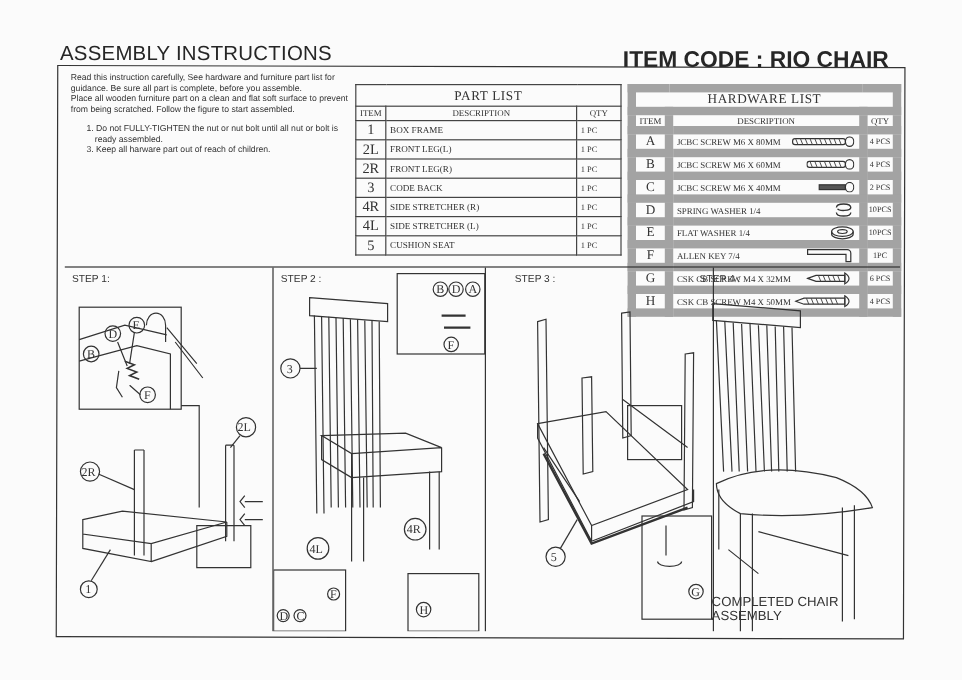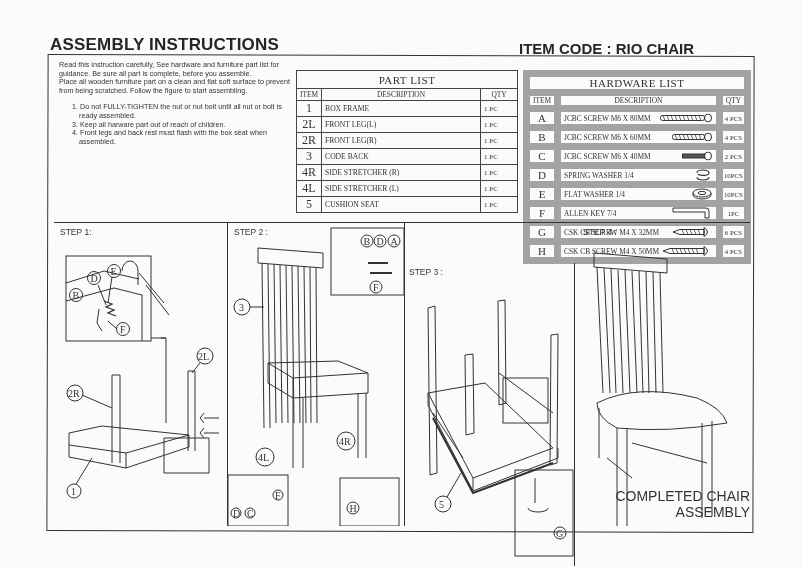--- a/index.html
+++ b/index.html
@@ -1,20 +1,20 @@
 <!DOCTYPE html>
 <html><head>
 <meta charset="utf-8">
 <style>
   * { box-sizing: border-box; margin: 0; padding: 0; }
   html, body { width: 802px; height: 567px; background: #fbfbfb; overflow: hidden; }
   body { position: relative; font-family: "Liberation Sans", sans-serif; color: #222; }
 
-  .title-left { position: absolute; left: 50px; top: 35px; font-size: 17px; font-weight: bold; letter-spacing: 0.2px; color: #262626; }
-  .title-right { position: absolute; left: 519px; top: 40px; font-size: 15px; font-weight: bold; color: #262626; }
+  .title-left { position: absolute; left: 50px; top: 35px; font-size: 17px; font-weight: normal; letter-spacing: 0.2px; color: #262626; }
+  .title-right { position: absolute; left: 519px; top: 40px; font-size: 19px; font-weight: bold; color: #262626; }
 
   .outer { position: absolute; left: 47px; top: 55px; width: 707px; height: 477px; border: 1.5px solid #333; transform: rotate(0.15deg); }
 
   .intro { position: absolute; left: 59px; top: 61px; width: 240px; font-size: 7.2px; line-height: 8.6px; color: #333; }
   .intro p { margin-bottom: 0; }
   .intro .gap { height: 8px; }
   .cautions-title { font-size: 7.2px; }
   .cautions { padding-left: 13px; }
   .cautions li { list-style: none; text-indent: -7px; padding-left: 7px; }
 
@@ -34,38 +34,37 @@
   .hwlist td.qty { width: 27px; text-align: center; font-size: 6.8px; padding: 0 1px; }
   .hwlist td.desc { position: relative; }
   .hw-icon { position: absolute; right: 4px; top: 50%; transform: translateY(-50%); }
 
   .step-area { position: absolute; left: 54px; top: 222px; width: 696px; height: 303px; border-top: 1.3px solid #333; }
   .step { position: absolute; top: 0; height: 303px; border-right: 1.3px solid #333; }
   .step:last-child { border-right: none; }
   .step-label { position: absolute; left: 6px; top: 4px; font-size: 8.5px; color: #333; }
   .step svg { position: absolute; left: 0; top: 0; }
   .callout { font-family: "Liberation Serif", serif; font-size: 10px; fill: #333; }
-  .completed { position: absolute; left: 16px; bottom: 6px; font-size: 14px; color: #333; text-align: right; }
+  .completed { position: absolute; left: 16px; bottom: 6px; font-size: 11px; color: #333; }
 </style>
 </head>
 <body>
 
 <div class="title-left">ASSEMBLY INSTRUCTIONS</div>
 <div class="title-right">ITEM CODE : RIO CHAIR</div>
 
 <div class="outer"></div>
 
 <div class="intro">
   <p>Read this instruction carefully, See hardware and furniture part list for guidance. Be sure all part is complete, before you assemble.</p>
-  <p>Place all wooden furniture part on a clean and flat soft surface to prevent from being scratched. Follow the figure to start assembling.</p>
+  <p>Place all wooden furniture part on a clean and flat soft surface to prevent from being scratched. Follow the figure to start assembled.</p>
   <div class="gap"></div>
   <ul class="cautions">
     <li>1. Do not FULLY-TIGHTEN the nut or nut bolt until all nut or bolt is ready assembled.</li>
     <li>3. Keep all harware part out of reach of children.</li>
-    <li>4. Front legs and back rest must flash with the box seat when assembled.</li>
   </ul>
 </div>
 
 <table class="partlist">
   <tbody>
       <tr>
         <th colspan="3" class="cap">PART LIST</th>
       </tr>
   <tr class="hdr">
     <th>ITEM</th>
@@ -279,21 +278,21 @@
         <text class="callout" x="5" y="293.5" stroke="none">D</text>
       <circle cx="22" cy="290" r="5"></circle>
         <text class="callout" x="19" y="293.5" stroke="none">C</text>
       <circle cx="50" cy="272" r="5"></circle>
         <text class="callout" x="47" y="275.5" stroke="none">F</text>
       <circle cx="125" cy="285" r="6"></circle>
         <text class="callout" x="121.5" y="288.5" stroke="none">H</text>
     </svg>
   </div>
 
-  <div class="step" style="left:349px; width:172px;margin-top:40px;">
+  <div class="step" style="left:369px; width:172px;">
     <div class="step-label">STEP 3 :</div>
     <svg width="172" height="303" fill="none" stroke="#333" stroke-width="1">
       <path d="M25 45 L32 43 L34 210 L27 212 Z"></path>
       <path d="M95 38 L102 37 L103 140 L96 142 Z"></path>
       <path d="M148 72 L155 71 L154 200 L147 202 Z"></path>
       <path d="M62 92 L70 91 L71 170 L63 172 Z"></path>
       <path d="M30 150 L60 195 M96 110 L150 150"></path>
       <path d="M25 130 L82 120 L150 185 L70 215 Z M25 130 v12 L70 228 v-13 M70 228 L155 195 V185"></path>
       <path d="M30 155 L70 230 L150 200" stroke-width="2"></path>
       <rect x="100" y="115" width="45" height="45"></rect>

